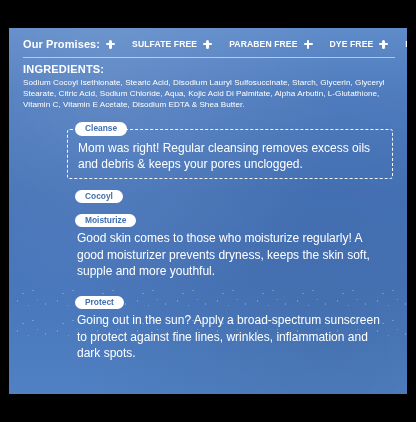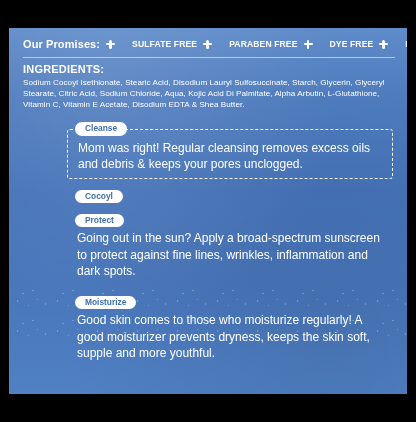--- a/index.html
+++ b/index.html
@@ -233,25 +233,25 @@
         <div class="step">
           <span class="step-label">Cleanse</span>
           <div class="step-box">Mom was right! Regular cleansing removes excess oils and debris &amp; keeps your pores unclogged.</div>
         </div>
 
         <div class="step">
           <span class="step-label">Cocoyl</span>
         </div>
 
         <div class="step">
+          <span class="step-label">Moisturize</span>
+          <div class="step-box plain">Good skin comes to those who moisturize regularly! A good moisturizer prevents dryness, keeps the skin soft, supple and more youthful.</div>
+        </div>
+
+        <div class="step">
           <span class="step-label">Protect</span>
           <div class="step-box plain">Going out in the sun? Apply a broad-spectrum sunscreen to protect against fine lines, wrinkles, inflammation and dark spots.</div>
-        </div>
-
-        <div class="step">
-          <span class="step-label">Moisturize</span>
-          <div class="step-box plain">Good skin comes to those who moisturize regularly! A good moisturizer prevents dryness, keeps the skin soft, supple and more youthful.</div>
         </div>
 
       </div>
     </div>
   </div>
 </div>
 
 </body></html>

